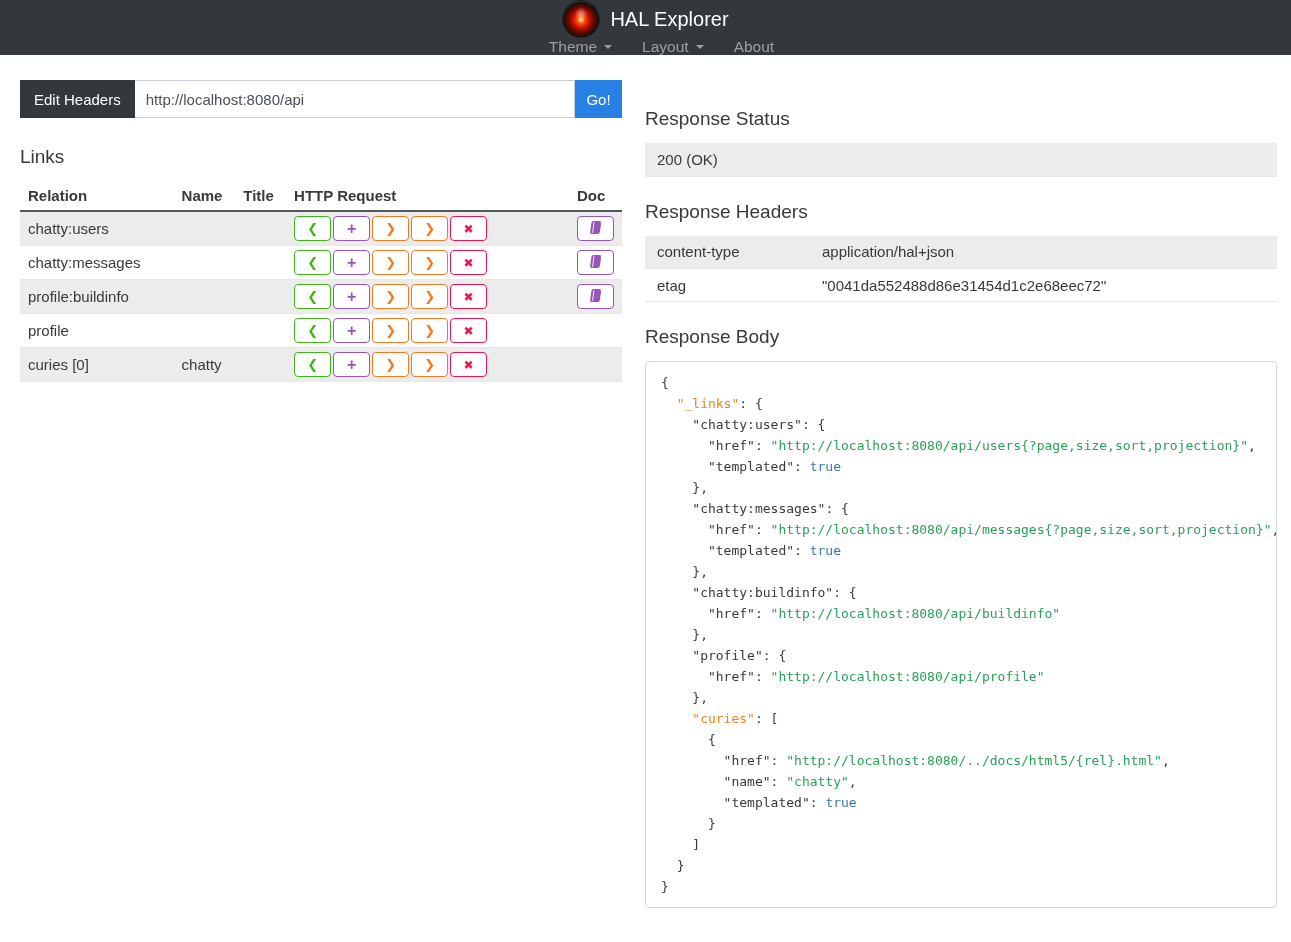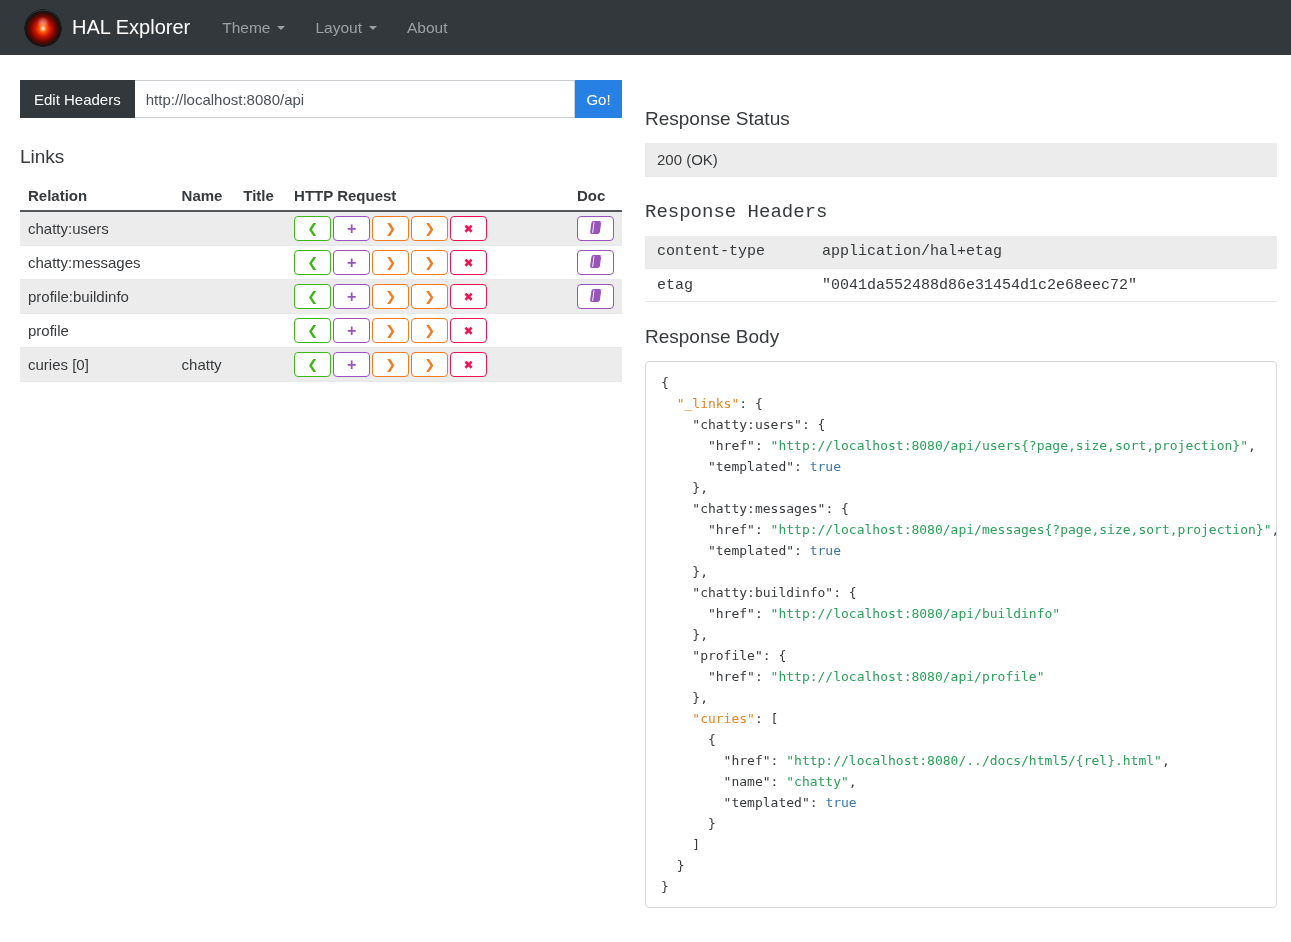--- a/index.html
+++ b/index.html
@@ -1,20 +1,20 @@
 <!DOCTYPE html>
 <html><head>
 <meta charset="utf-8">
 <style>
   * { box-sizing: border-box; margin: 0; padding: 0; }
   html,body { width: 1291px; min-height: 942px; background:#fff;
     font-family: "Liberation Sans", "DejaVu Sans", sans-serif; color:#373a3c; }
 
   
-  .navbar { height:55px; background:#33383c; display:flex; align-items:center; padding:0 24px; }
+  .navbar { height:55px; background:#33383c; display:flex; align-items:center; padding:0 24px;flex-direction:column; }
   .brand { display:flex; align-items:center; gap:10px; color:#fff; font-size:20px; cursor:pointer; }
   .hal-logo { width:38px; height:38px; border-radius:50%; flex:0 0 auto;
     background:
       radial-gradient(circle at 50% 36%, rgba(255,255,255,.38) 0 5%, rgba(255,255,255,0) 20%),
       radial-gradient(circle at 50% 52%, #ffc9a0 0 4%, #ff5a00 13%, #cf1400 28%, #6e0600 46%,
         #230f0a 60%, #16181a 65%, #4a4f53 69%, #33373a 84%, #202326 100%);
     box-shadow: inset 0 0 0 1px #17191b; }
   .nav-items { display:flex; align-items:center; gap:30px; margin-left:32px; }
   .nav-item { color:#9ba0a4; font-size:15.5px; cursor:pointer; display:flex; align-items:center; }
   .caret { display:inline-block; width:0; height:0; margin-left:7px;
@@ -50,21 +50,21 @@
     background:#fff; border:1.5px solid; border-radius:4px; cursor:pointer; font-weight:700;
     font-size:13px; line-height:1; font-family:inherit; padding:0; }
   .doc-btn  { margin:0; }
   .book-icon { display:inline-block; transform:skewX(-8deg); }
 
   
   .resp-table td { padding:6px 12px; border-bottom:1px solid #e6e8ea; height:33px; font-size:15px; }
   .resp-table tbody tr:nth-child(odd) td { background:#ececec; }
   .resp-table .hdr-key { width:165px; }
   .status-block { margin-bottom:24px;margin-top:28px; }
-  .headers-block { margin-bottom:24px;font-family:Liberation Mono, monospace; }
+  .headers-block { margin-bottom:24px; }
 
   
   .body-box { border:1px solid #d6d9dc; border-radius:4px; padding:10px 15px;
     font-family:"DejaVu Sans Mono", "Liberation Mono", monospace; font-size:13px; line-height:21px;
     white-space:pre; overflow:hidden; color:#373a3c; }
   .j-plain   { color:#373a3c; }
   .j-key     { color:#373a3c; }
   .j-special { color:#e8821e; }
   .j-str     { color:#2aa05a; }
   .j-bool    { color:#3a77b0; }
@@ -280,21 +280,21 @@
         </tbody>
       </table>
     </div>
 
     <div class="headers-block">
       <h2 class="section-title">Response Headers</h2>
       <table class="resp-table">
         <tbody>
             <tr>
               <td class="hdr-key">content-type</td>
-              <td>application/hal+etag</td>
+              <td>application/hal+json</td>
             </tr>
             <tr>
               <td class="hdr-key">etag</td>
               <td>"0041da552488d86e31454d1c2e68eec72"</td>
             </tr>
           </tbody>
       </table>
     </div>
 
     <div>

